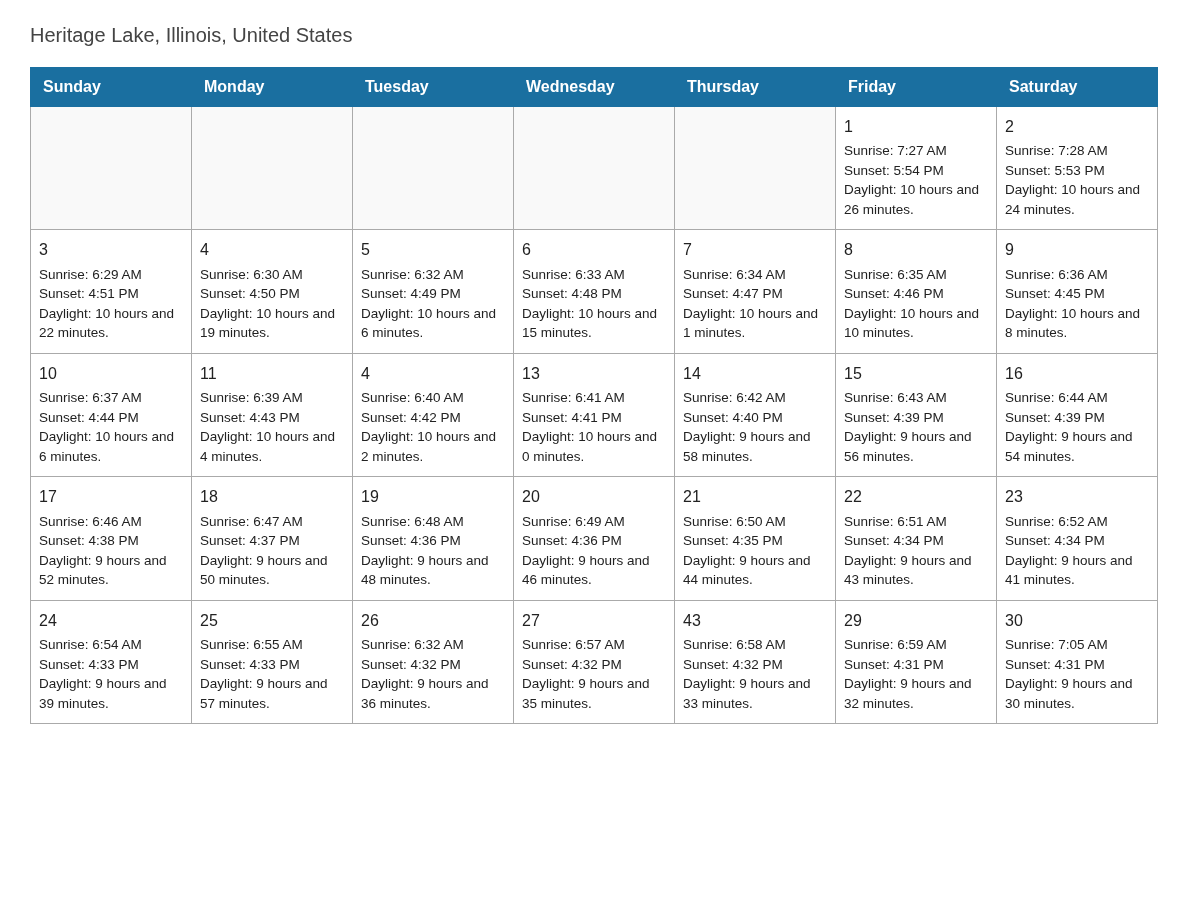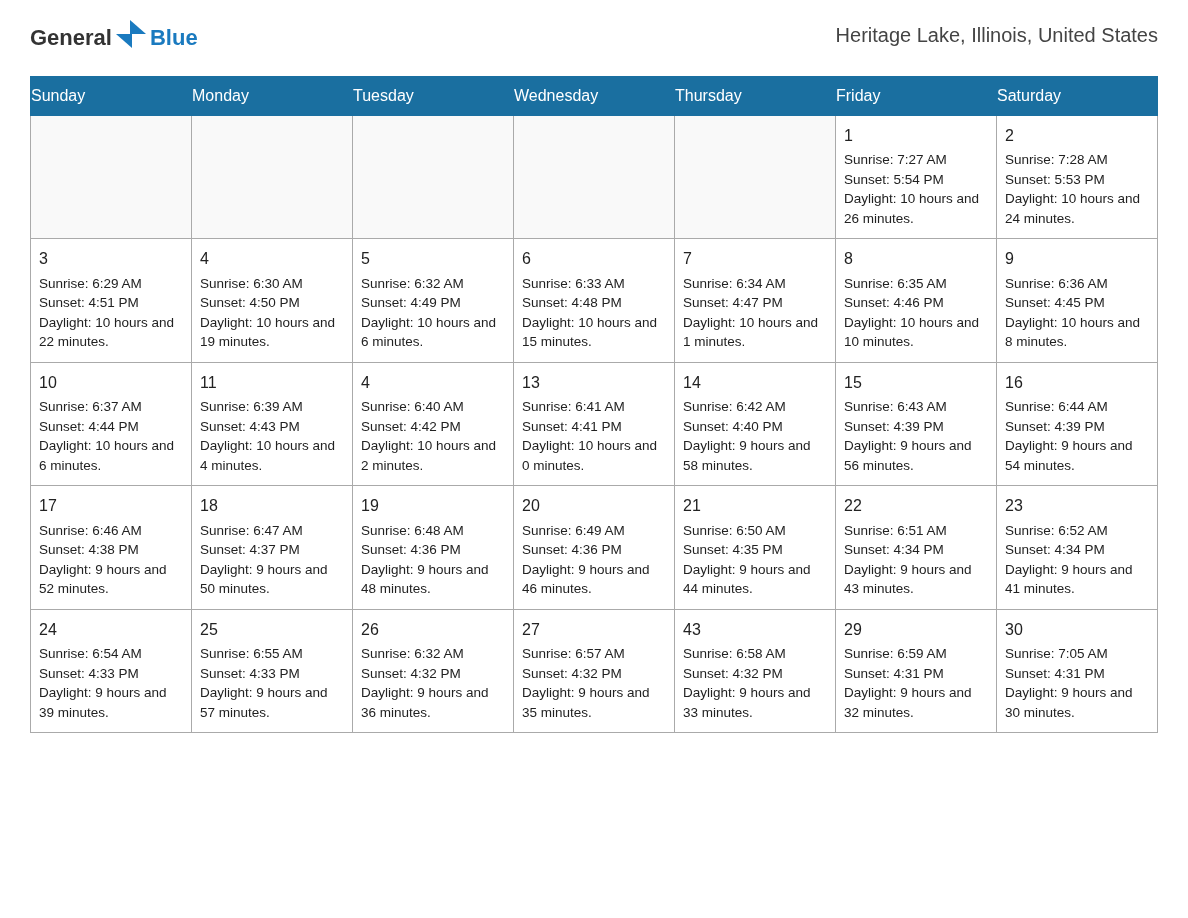--- a/index.html
+++ b/index.html
@@ -36,23 +36,23 @@
       margin-top: 4px;
     }
     .calendar {
       width: 100%;
       border-collapse: collapse;
       border: 1px solid #999;
     }
     .calendar th {
       background-color: #1a6fa0;
       color: #fff;
-      padding: 10px 0;
+      padding: 10px 12px;
       font-size: 16px;
-      font-weight: normal;
+      font-weight: bold;
       text-align: left;
       border: 1px solid #1a6fa0;
     }
     .calendar td {
       border: 1px solid #aaa;
       vertical-align: top;
       padding: 8px 8px 10px 8px;
       width: 14.28%;
       min-height: 110px;
       font-size: 13.5px;
@@ -69,28 +69,20 @@
       background: #f9f9f9;
     }
     .row-divider {
       border-top: 2px solid #1a6fa0;
     }
   </style>
 </head>
 <body>
 
 <div class="header">
-  <div class="logo">
-    <span style="font-size:22px;font-weight:bold;color:#333;">General</span>
-    <svg width="30" height="36" viewBox="0 0 30 36">
-      <polygon points="14,0 30,14 14,14" fill="#1a7abf"></polygon>
-      <polygon points="0,14 16,14 16,28" fill="#1a7abf"></polygon>
-    </svg>
-    <span style="font-size:22px;font-weight:bold;color:#1a7abf;">Blue</span>
-  </div>
   <div class="title-section">
     <div class="location-subtitle">Heritage Lake, Illinois, United States</div>
   </div>
 </div>
 
 <table class="calendar">
   <thead>
     <tr>
       <th>Sunday</th>
       <th>Monday</th>

